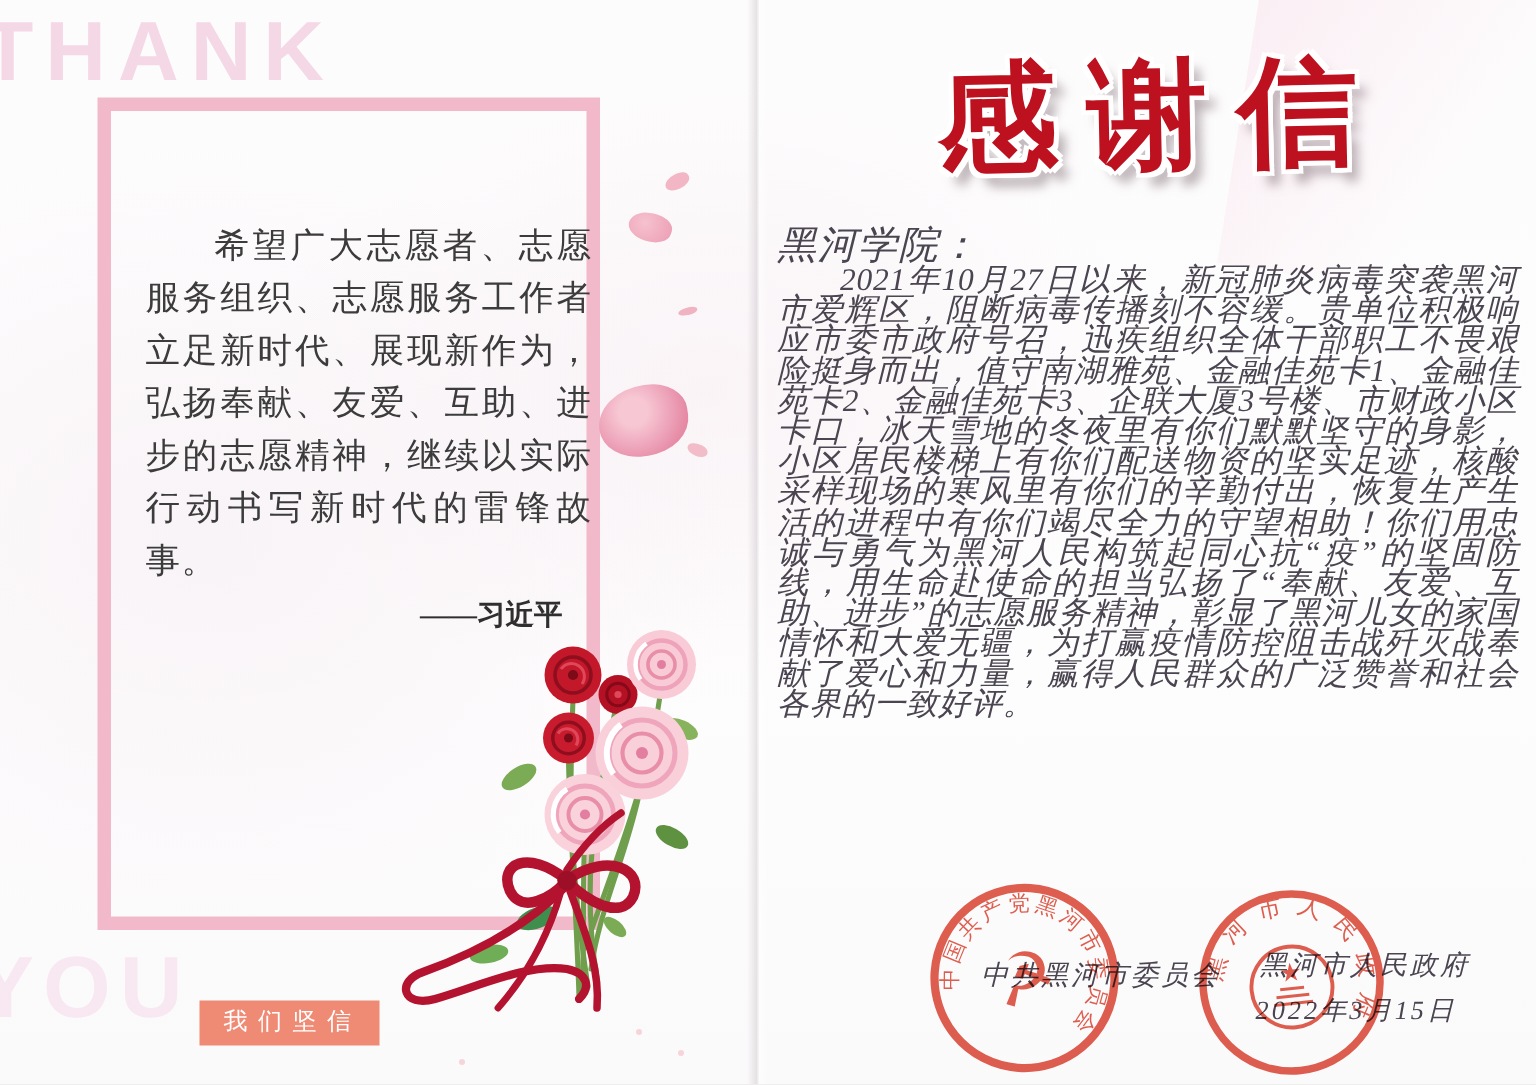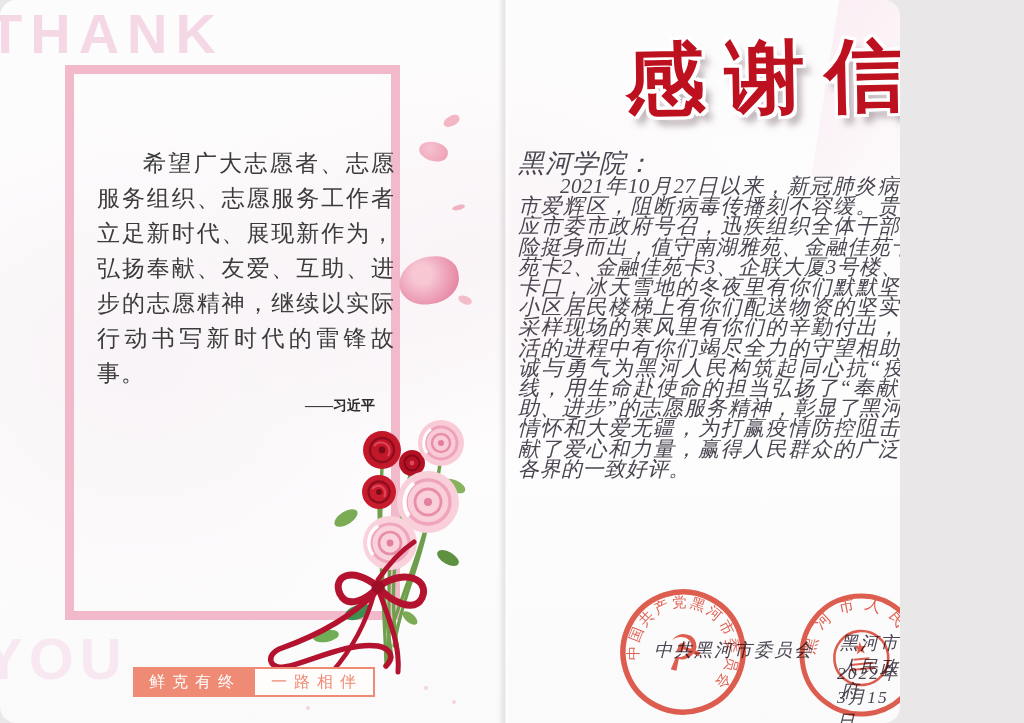--- a/index.html
+++ b/index.html
@@ -1,33 +1,32 @@
 <!DOCTYPE html>
 <html><head>
 <meta charset="utf-8">
 <style>
   html,body{margin:0;padding:0;background:#e9e7e8;}
   #scan{
-    position:relative;width:900px;height:723px;overflow:hidden;
+    position:relative;width:1024px;height:723px;overflow:hidden;
     background:
       radial-gradient(ellipse 500px 380px at 140px 360px, rgba(238,226,233,.35), rgba(255,255,255,0) 70%),
       radial-gradient(ellipse 420px 300px at 470px 260px, rgba(246,235,240,.5), rgba(255,255,255,0) 70%),
       linear-gradient(180deg,#fdfcfd 0%, #fefdfe 60%, #fbfafb 100%);
     font-family:"Liberation Sans", sans-serif;
-    border-radius:16px;
   }
   .abs{position:absolute;}
   
   .wm{font-family:"Liberation Sans",sans-serif;font-weight:800;line-height:1;user-select:none;}
   #wm-thank{left:-12px;top:6px;font-size:56px;letter-spacing:8px;color:#f4d2e2;opacity:.85;}
   #wm-you{left:-16px;top:630px;font-size:58px;letter-spacing:6px;color:#f7dcea;opacity:.6;}
   #frame{left:65px;top:65px;width:335px;height:555px;box-sizing:border-box;border:9px solid #f1b9c9;}
   #quote{left:97px;top:146px;width:298px;font-size:23px;line-height:35px;letter-spacing:1px;
          color:#3c3c3c;text-indent:2em;text-align:justify;}
-  #quote-attrib{left:250px;top:397px;width:125px;text-align:right;font-size:14px;font-weight:bold;
+  #quote-attrib{left:250px;top:397px;width:125px;text-align:right;font-size:19px;font-weight:bold;
          color:#2f2f2f;font-family:"Liberation Serif",serif;}
   .petal{border-radius:60% 45% 55% 50%;}
   #badge{left:133px;top:667px;display:flex;align-items:stretch;font-size:16px;line-height:1;}
   #badge-left{background:#ef8a74;color:#ffffff;padding:7px 12px 7px 16px;letter-spacing:7px;}
   #badge-right{background:#fffdfc;border:2px solid #ef8a74;color:#ef8a74;
                padding:5px 10px 5px 16px;letter-spacing:7px;}
   
   #fold{left:498px;top:0;width:14px;height:723px;
         background:linear-gradient(to right, rgba(0,0,0,0), rgba(150,140,146,.22) 45%, rgba(255,255,255,.6) 60%, rgba(0,0,0,0));}
   #flap-tint{left:830px;top:-60px;width:300px;height:260px;transform:rotate(9deg);
@@ -139,22 +138,21 @@
       <path d="M139,186 C166,168 190,180 182,198 C174,214 150,200 140,189" stroke-width="7"></path>
       <path d="M138,180 C150,162 162,150 174,142" stroke-width="5"></path>
       <path d="M136,192 C106,222 70,238 42,248 C24,254 28,272 50,266 C78,258 112,242 138,246 C152,249 154,258 146,266" stroke-width="5.5"></path>
       <path d="M140,194 C152,226 160,248 158,272" stroke-width="5"></path>
       <path d="M134,194 C124,230 106,256 92,272" stroke-width="4.6"></path>
       <circle cx="138" cy="187" r="6.5" fill="#9d0f26" stroke="none"></circle>
     </g>
   </svg>
 
   <div class="abs" id="badge">
-    <span id="badge-left">鲜克有终</span>
-    <span id="badge-right">一路相伴</span>
+    <span id="badge-left">我们坚信</span>
   </div>
 
   <div class="abs speck" style="left:424px;top:686px;"></div>
   <div class="abs speck" style="left:452px;top:700px;"></div>
   <div class="abs speck" style="left:306px;top:706px;"></div>
 
   <div class="abs" id="fold"></div>
   <div class="abs" id="flap-tint"></div>
 
   <div class="abs" id="title">感谢信</div>

